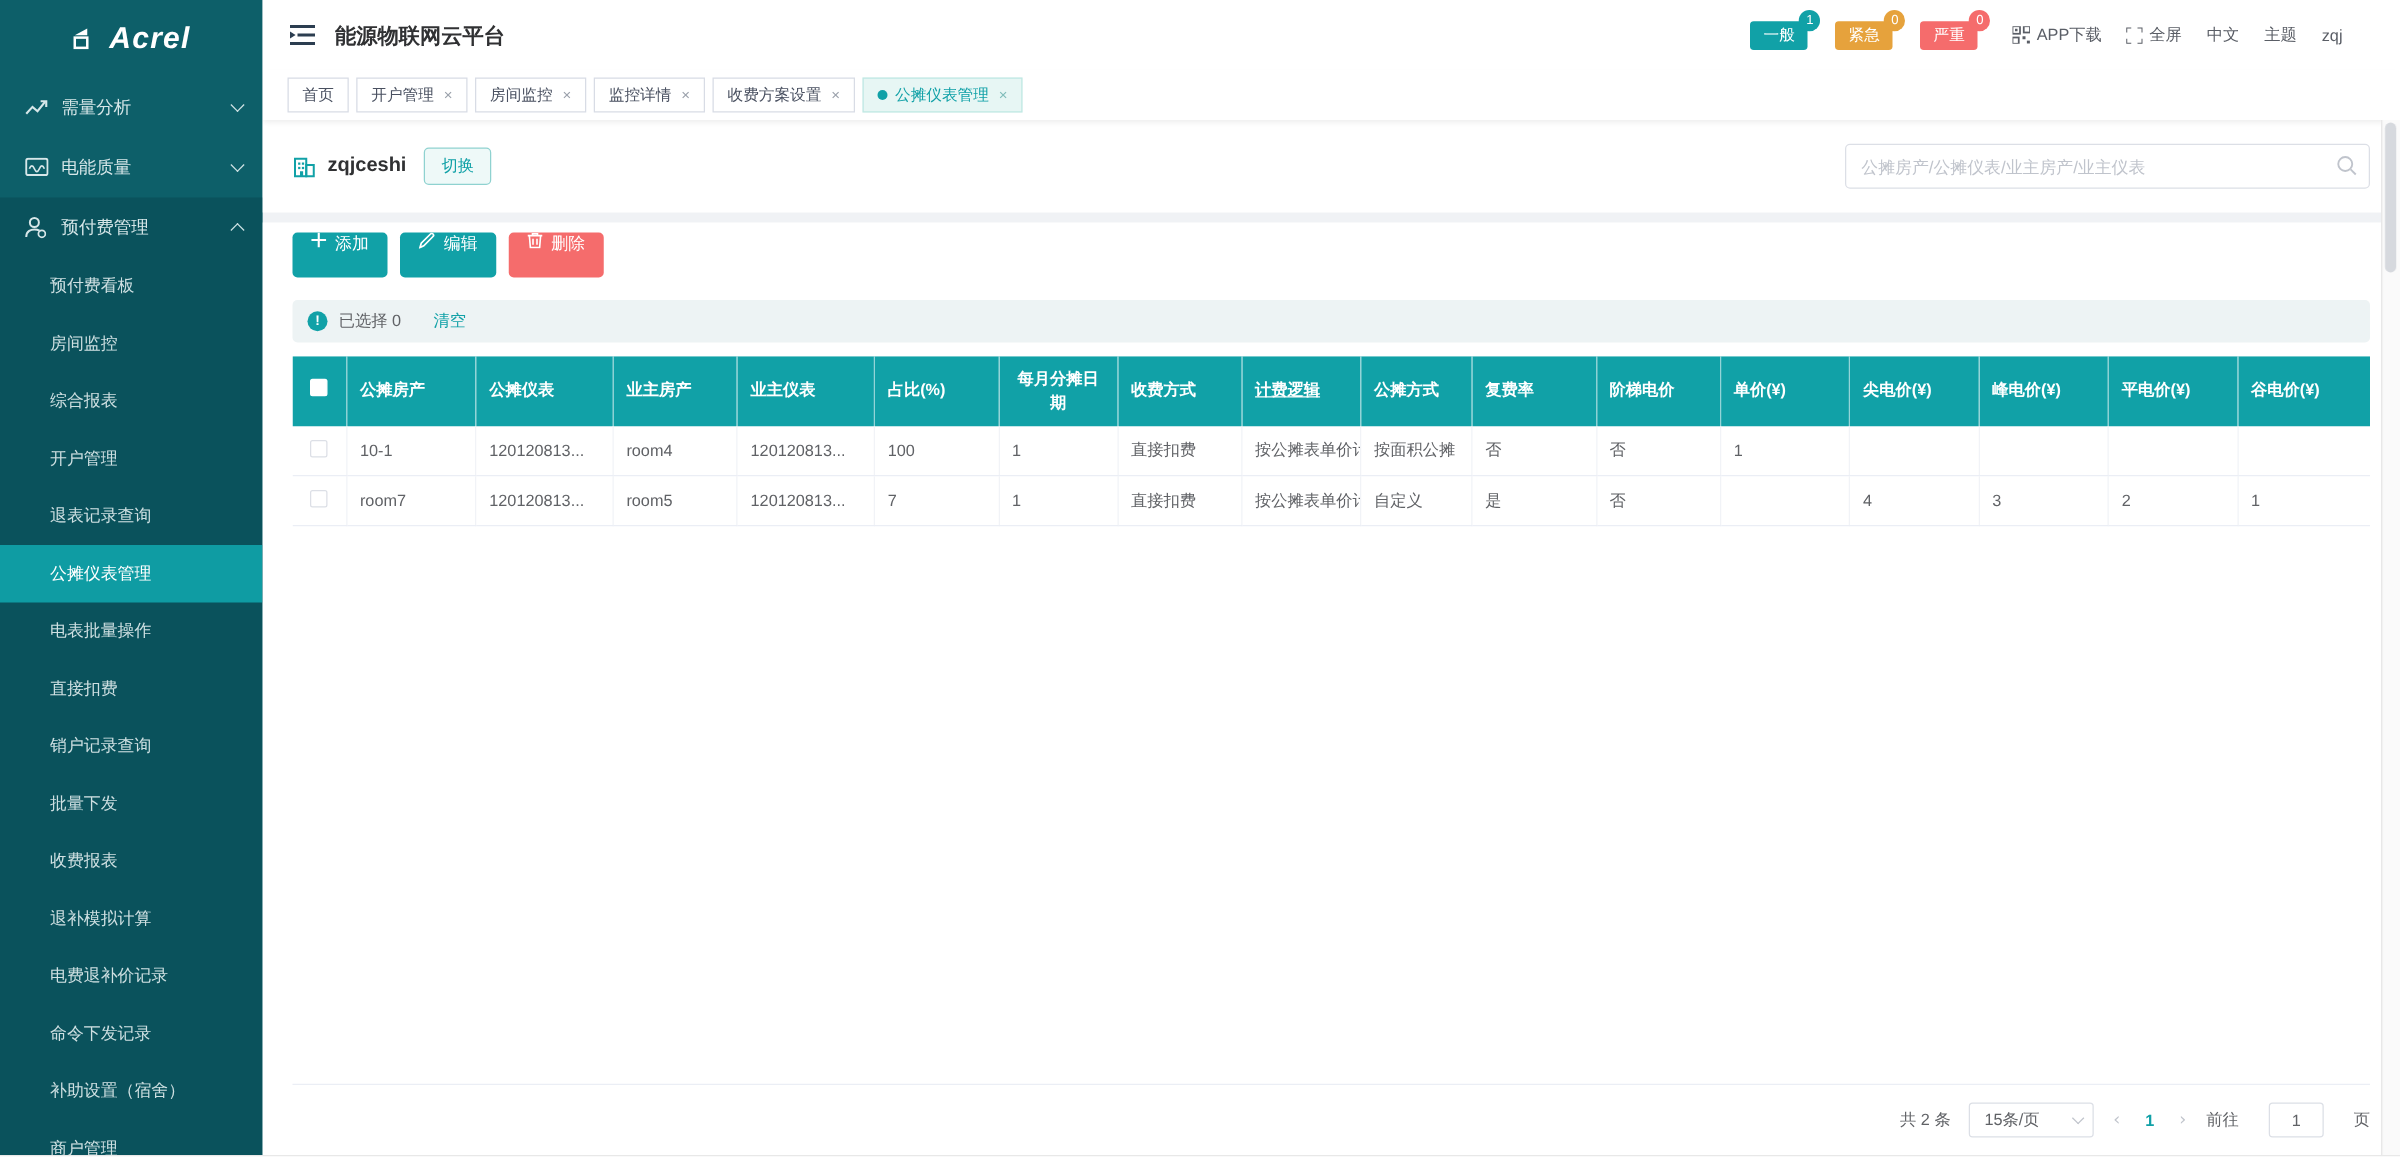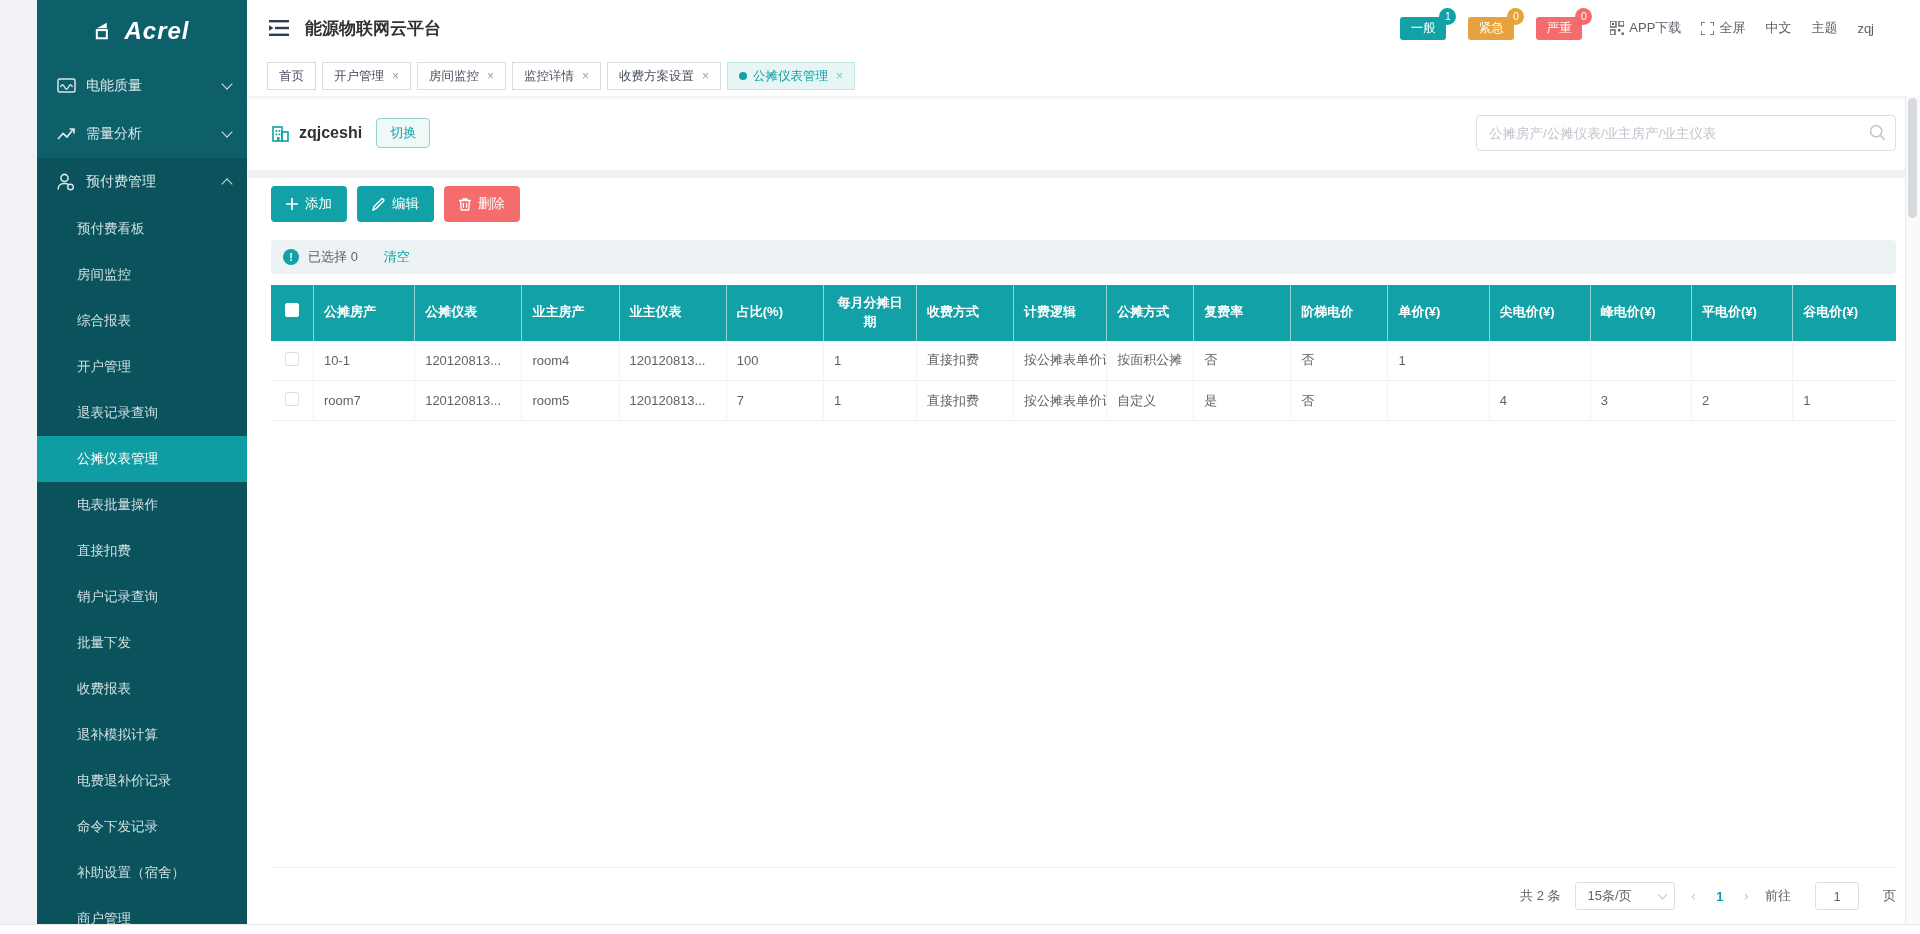--- a/index.html
+++ b/index.html
@@ -3,21 +3,21 @@
 <meta charset="utf-8">
 <style>
   * { margin:0; padding:0; box-sizing:border-box; }
   html,body { width:1920px; height:934px; overflow:hidden;
     font-family:"Liberation Sans","DejaVu Sans",sans-serif; background:#f0f2f5; }
   :root{
     --primary:#11a1a7; --primary-light:#e8f6f4; --danger:#f56c6c; --warning:#e6a23c;
     --sidebar:#0d5f69; --sidebar-dark:#0a525c; --sidebar-active:#0f9ca3;
     --text:#303133; --text2:#606266; --border:#dcdfe6; --row-border:#ebeef5;
   }
-  .app{ display:flex; width:1920px; height:924px;padding-left:37px; }
+  .app{ display:flex; width:1920px; height:924px; }
 
   
   .sidebar{ width:210px; height:100%; background:var(--sidebar); flex:none;
     overflow:hidden; color:#d7e7e9; }
   .logo{ height:62px; display:flex; align-items:center; justify-content:center; gap:8px; }
   .logo-mark{ width:22px; height:20px; }
   .logo-text{ color:#fff; font-size:24px; font-weight:bold; font-style:italic; letter-spacing:1px; }
   .nav-item{ height:48px; display:flex; align-items:center; padding:0 16px 0 20px;
     font-size:14px; cursor:pointer; }
   .nav-item .nico{ width:20px; height:18px; margin-right:9px; flex:none; display:flex; align-items:center; }
@@ -64,21 +64,21 @@
   .search-box input{ width:100%; height:36px; border:1px solid var(--border); border-radius:4px;
     padding:0 36px 0 12px; font-size:13.5px; color:var(--text2); outline:none;
     font-family:inherit; }
   .search-box input::placeholder{ color:#c0c4cc; }
   .search-icon{ position:absolute; right:10px; top:9px; cursor:pointer; }
 
   .panel{ flex:1; background:#fff; margin-top:8px; padding:8px 24px 0; display:flex;
     flex-direction:column; overflow:hidden; }
   .toolbar{ display:flex; gap:10px; margin-bottom:18px; flex:none; }
   .btn{ height:36px; border:none; border-radius:4px; padding:0 15px; display:flex;
-    align-items:center; gap:7px; color:#fff; font-size:13.5px; cursor:pointer;
+    gap:7px; color:#fff; font-size:13.5px; cursor:pointer;
     font-family:inherit; }
   .btn-primary{ background:var(--primary); }
   .btn-danger{ background:var(--danger); }
 
   .alert-bar{ height:34px; background:#edf3f4; border-radius:4px; display:flex;
     align-items:center; padding:0 12px; margin-bottom:11px; flex:none; }
   .info-icon{ width:16px; height:16px; border-radius:50%; background:var(--primary); color:#fff;
     font-size:11px; font-weight:bold; display:flex; align-items:center; justify-content:center;
     margin-right:9px; }
   .sel-text{ font-size:13px; color:var(--text2); }
@@ -127,38 +127,38 @@
       <svg class="logo-mark" viewBox="0 0 24 22">
         <path d="M3 8 L14 2 L14 8 Z" fill="#fff"></path>
         <rect x="3" y="10" width="11" height="9" fill="none" stroke="#fff" stroke-width="2.2"></rect>
       </svg>
       <span class="logo-text">Acrel</span>
     </div>
     <nav id="sidebar-nav">
         <div class="nav-group">
           <div class="nav-item">
             <span class="nico">
+              <svg width="19" height="15" viewBox="0 0 19 15">
+                <path d="M1 12 L6 6.5 L10 10 L16 2.5" fill="none" stroke="#d7e7e9" stroke-width="1.7"></path>
+                <path d="M12.5 2 H17 V6.5" fill="none" stroke="#d7e7e9" stroke-width="1.7"></path>
+              </svg>
+            </span>
+            <span class="nav-label">需量分析</span>
+            <span class="chev"></span>
+          </div>
+        </div>
+        <div class="nav-group">
+          <div class="nav-item">
+            <span class="nico">
               <svg width="19" height="17" viewBox="0 0 19 17">
                 <rect x="1" y="1" width="17" height="13" rx="1.5" fill="none" stroke="#d7e7e9" stroke-width="1.5"></rect>
                 <path d="M3.5 9 Q5.5 4.5 7.5 9 T11.5 9 T15.5 9" fill="none" stroke="#d7e7e9" stroke-width="1.4"></path>
               </svg>
             </span>
             <span class="nav-label">电能质量</span>
-            <span class="chev"></span>
-          </div>
-        </div>
-        <div class="nav-group">
-          <div class="nav-item">
-            <span class="nico">
-              <svg width="19" height="15" viewBox="0 0 19 15">
-                <path d="M1 12 L6 6.5 L10 10 L16 2.5" fill="none" stroke="#d7e7e9" stroke-width="1.7"></path>
-                <path d="M12.5 2 H17 V6.5" fill="none" stroke="#d7e7e9" stroke-width="1.7"></path>
-              </svg>
-            </span>
-            <span class="nav-label">需量分析</span>
             <span class="chev"></span>
           </div>
         </div>
         <div class="nav-group expanded">
           <div class="nav-item">
             <span class="nico">
               <svg width="17" height="18" viewBox="0 0 17 18">
                 <circle cx="7.5" cy="5" r="3.6" fill="none" stroke="#d7e7e9" stroke-width="1.6"></circle>
                 <path d="M1 16.5 C1 11.8 5 10.5 7.5 10.5 C9 10.5 10.4 10.8 11.6 11.5" fill="none" stroke="#d7e7e9" stroke-width="1.6"></path>
                 <circle cx="13.5" cy="14" r="2.8" fill="none" stroke="#d7e7e9" stroke-width="1.4"></circle>
@@ -328,21 +328,21 @@
           <thead>
               <tr id="thead-row">
                 <th style="width:42px; text-align:center;"><span class="cb header" style="display:inline-block;"></span></th>
                 <th style="width:100px;">公摊房产</th>
                 <th style="width:106px;">公摊仪表</th>
                 <th style="width:96px;">业主房产</th>
                 <th style="width:106px;">业主仪表</th>
                 <th style="width:96px;">占比(%)</th>
                 <th style="width:92px;text-align:center;">每月分摊日期</th>
                 <th style="width:96px;">收费方式</th>
-                <th style="width:92px;">计费逻辑</th>
+                <th style="width:92px;text-decoration:underline;">计费逻辑</th>
                 <th style="width:86px;">公摊方式</th>
                 <th style="width:96px;">复费率</th>
                 <th style="width:96px;">阶梯电价</th>
                 <th style="width:100px;">单价(¥)</th>
                 <th style="width:100px;">尖电价(¥)</th>
                 <th style="width:100px;">峰电价(¥)</th>
                 <th style="width:100px;">平电价(¥)</th>
                 <th style="width:102px;">谷电价(¥)</th>
               </tr>
             </thead>

